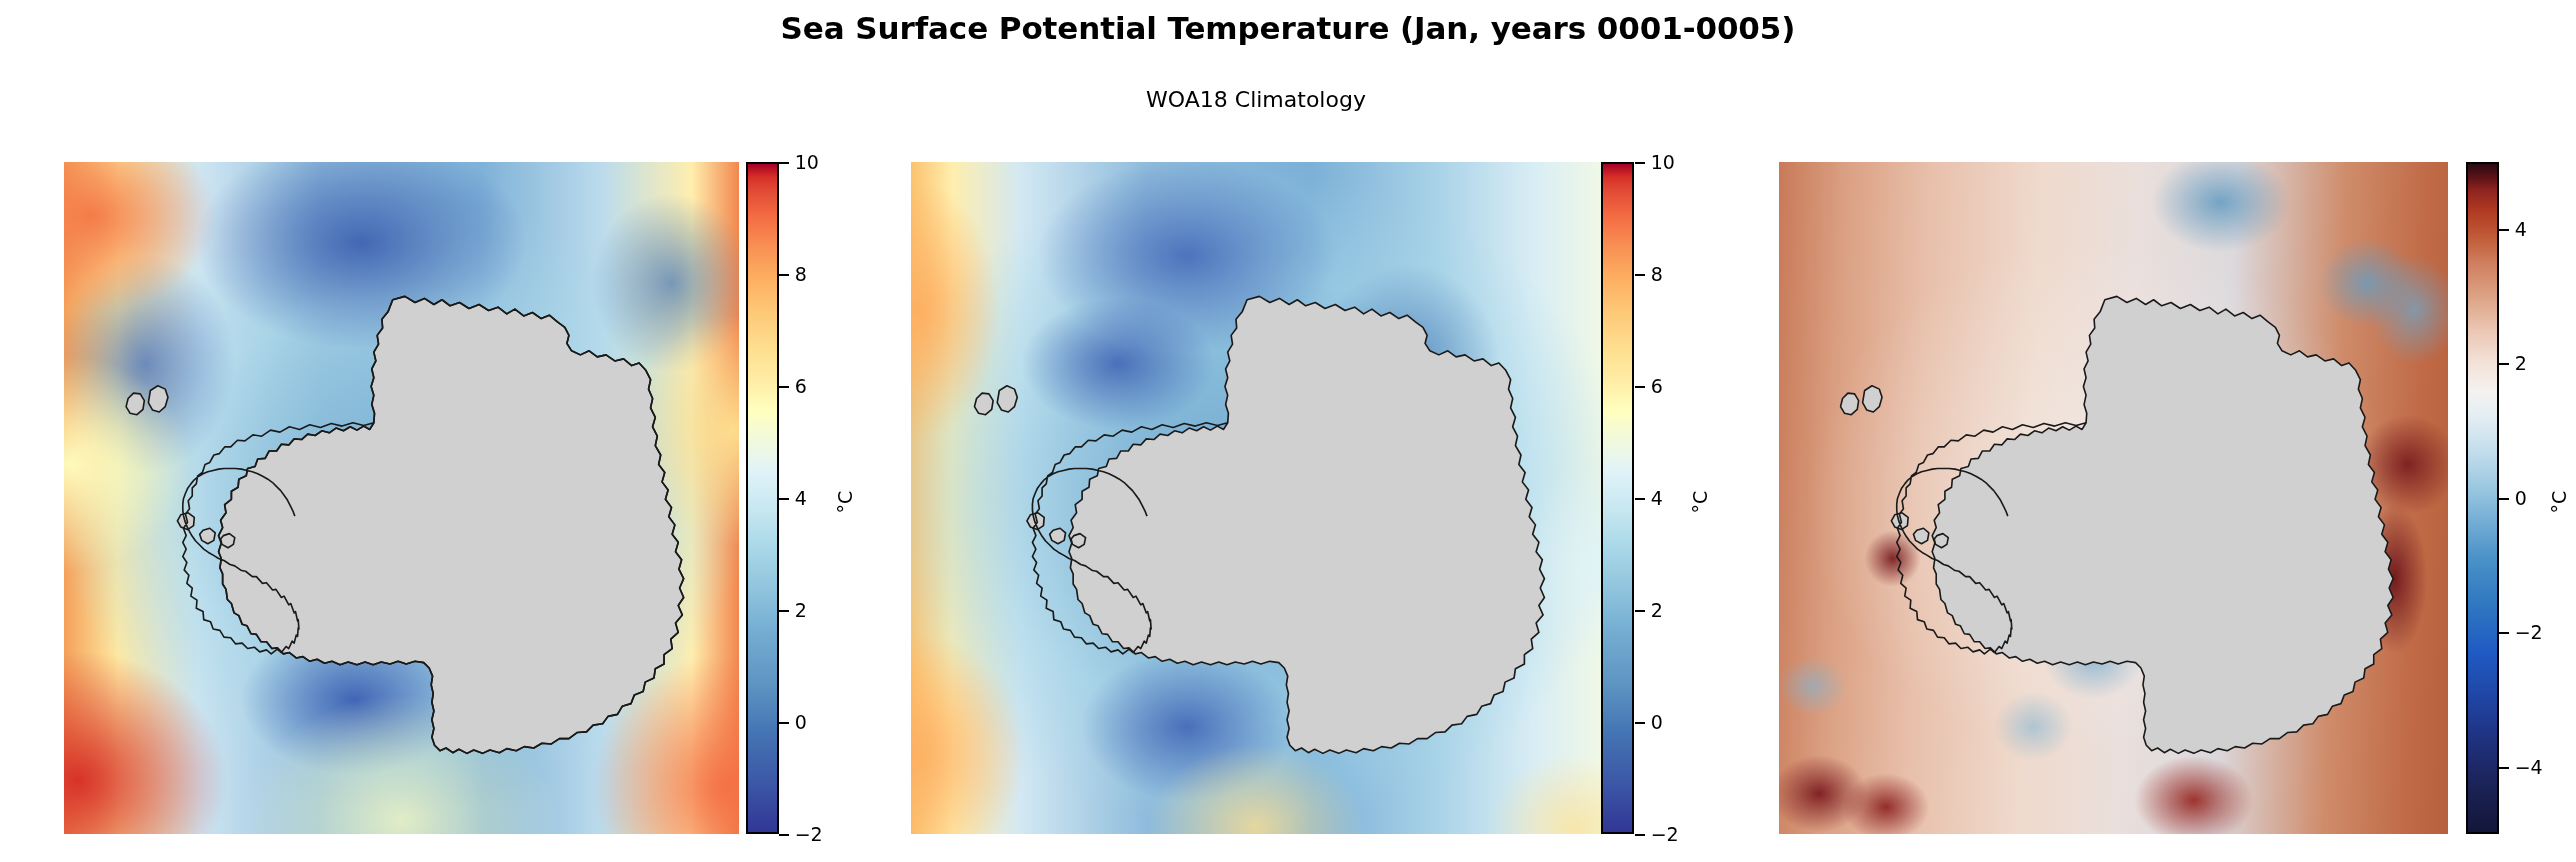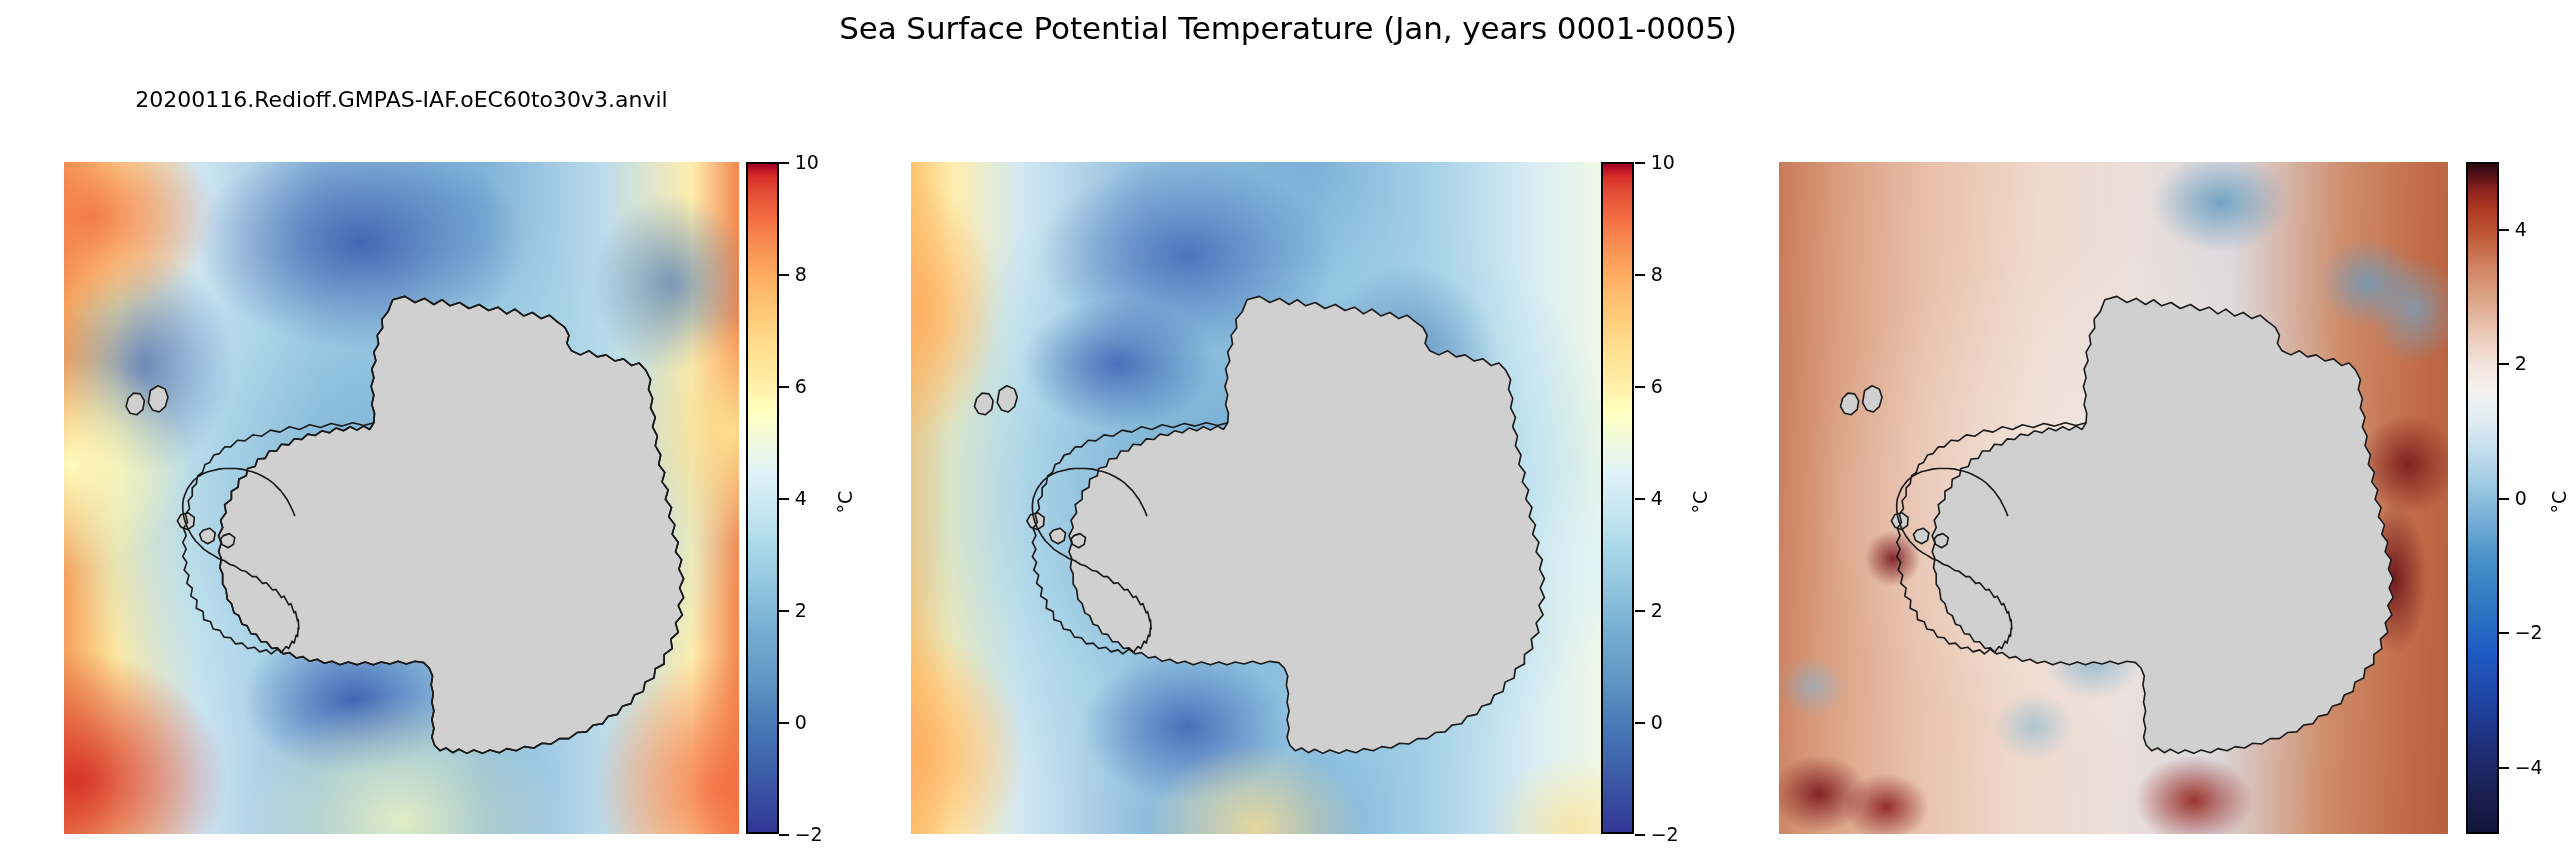--- a/index.html
+++ b/index.html
@@ -1,21 +1,21 @@
 <!DOCTYPE html>
 <html style="font-size:11.4px"><head>
 <meta charset="utf-8">
 <style>
   html,body{margin:0;padding:0;background:#ffffff;}
   body{width:2576px;height:862px;font-family:"DejaVu Sans",sans-serif;color:#000;overflow:hidden;}
   #root{position:relative;width:2576px;height:862px;background:#fff;}
 
   .suptitle{
     position:absolute;top:10px;left:0;width:2576px;text-align:center;
-    font-size:31px;line-height:37px;font-weight:400;letter-spacing:-0.1px;color:#000;
+    font-size:31px;line-height:37px;font-weight:700;letter-spacing:-0.1px;color:#000;
   }
   .panel-title{
     position:absolute;top:86px;font-size:22px;line-height:27px;text-align:center;color:#000;white-space:nowrap;
   }
   .panel{position:absolute;top:162px;height:672px;overflow:hidden;background:#ffffff;}
   .panel .field{position:absolute;inset:0;}
   .panel svg.geo{position:absolute;inset:0;width:100%;height:100%;}
 
   
   .cbar{position:absolute;top:162px;height:672px;width:33px;border:2.1px solid #000;box-sizing:border-box;}
@@ -26,22 +26,22 @@
   .cbunit{position:absolute;font-size:19px;color:#000;white-space:nowrap;
           transform-origin:50% 50%;transform:rotate(-90deg);}
 </style>
 </head>
 <body>
 
 <div id="root">
 
   <div class="suptitle">Sea Surface Potential Temperature (Jan, years 0001-0005)</div>
 
-  <div class="panel-title" style="left:64px;width:675px;">20200116.Redioff.GMPAS-IAF.oEC60to30v3.anvil</div>
-
+
+  <div class="panel-title" style="left:911px;width:690px;">WOA18 Climatology</div>
 
 
   <div class="panel" style="left:64px;width:675px;">
     <div class="field" style="
        background:
         radial-gradient(ellipse 26% 20% at 4% 8%,  rgba(244,120,70,.95) 0%, rgba(253,174,97,.0) 72%),
         radial-gradient(ellipse 30% 26% at 2% 92%, rgba(215,48,39,.98) 0%, rgba(244,109,67,.0) 74%),
         radial-gradient(ellipse 26% 26% at 98% 93%,rgba(244,109,67,.92) 0%, rgba(253,174,97,.0) 76%),
         radial-gradient(ellipse 20% 22% at 99% 40%,rgba(254,224,144,.95) 0%, rgba(255,255,191,.0) 78%),
         radial-gradient(ellipse 22% 20% at 1% 45%, rgba(255,255,191,.95) 0%, rgba(224,243,248,.0) 80%),

